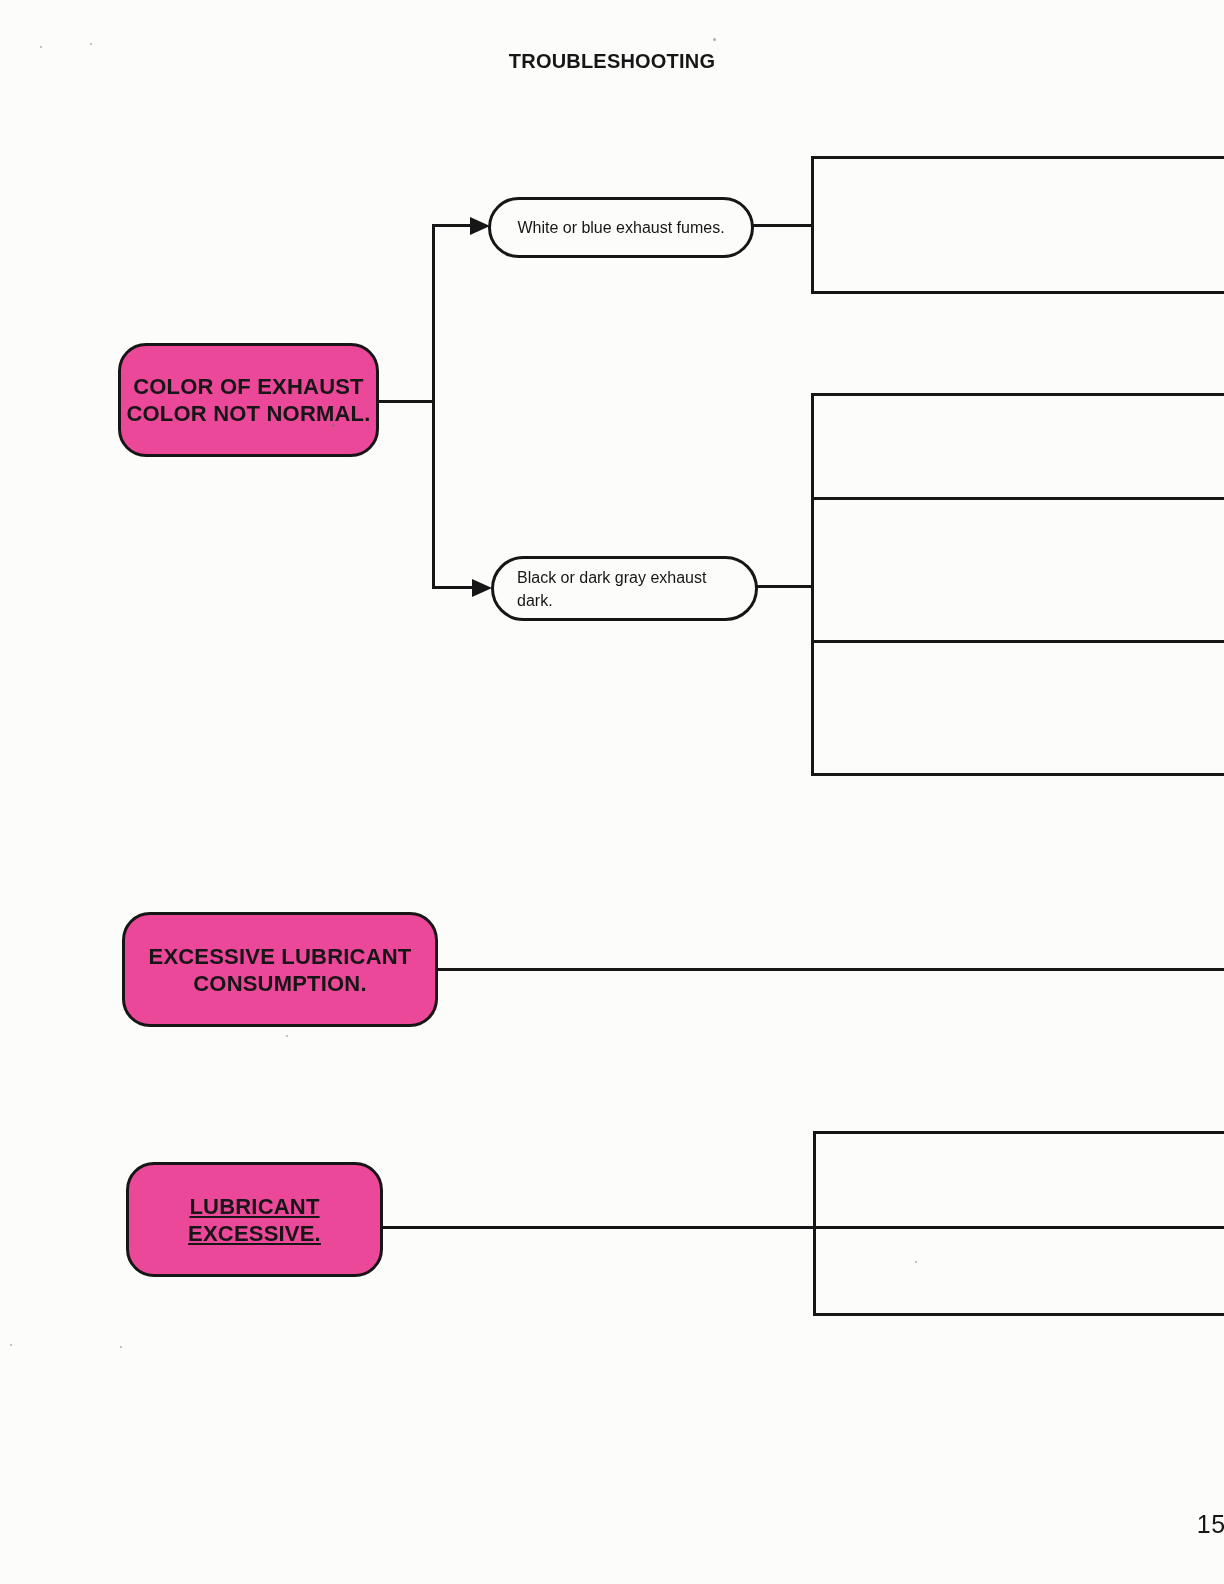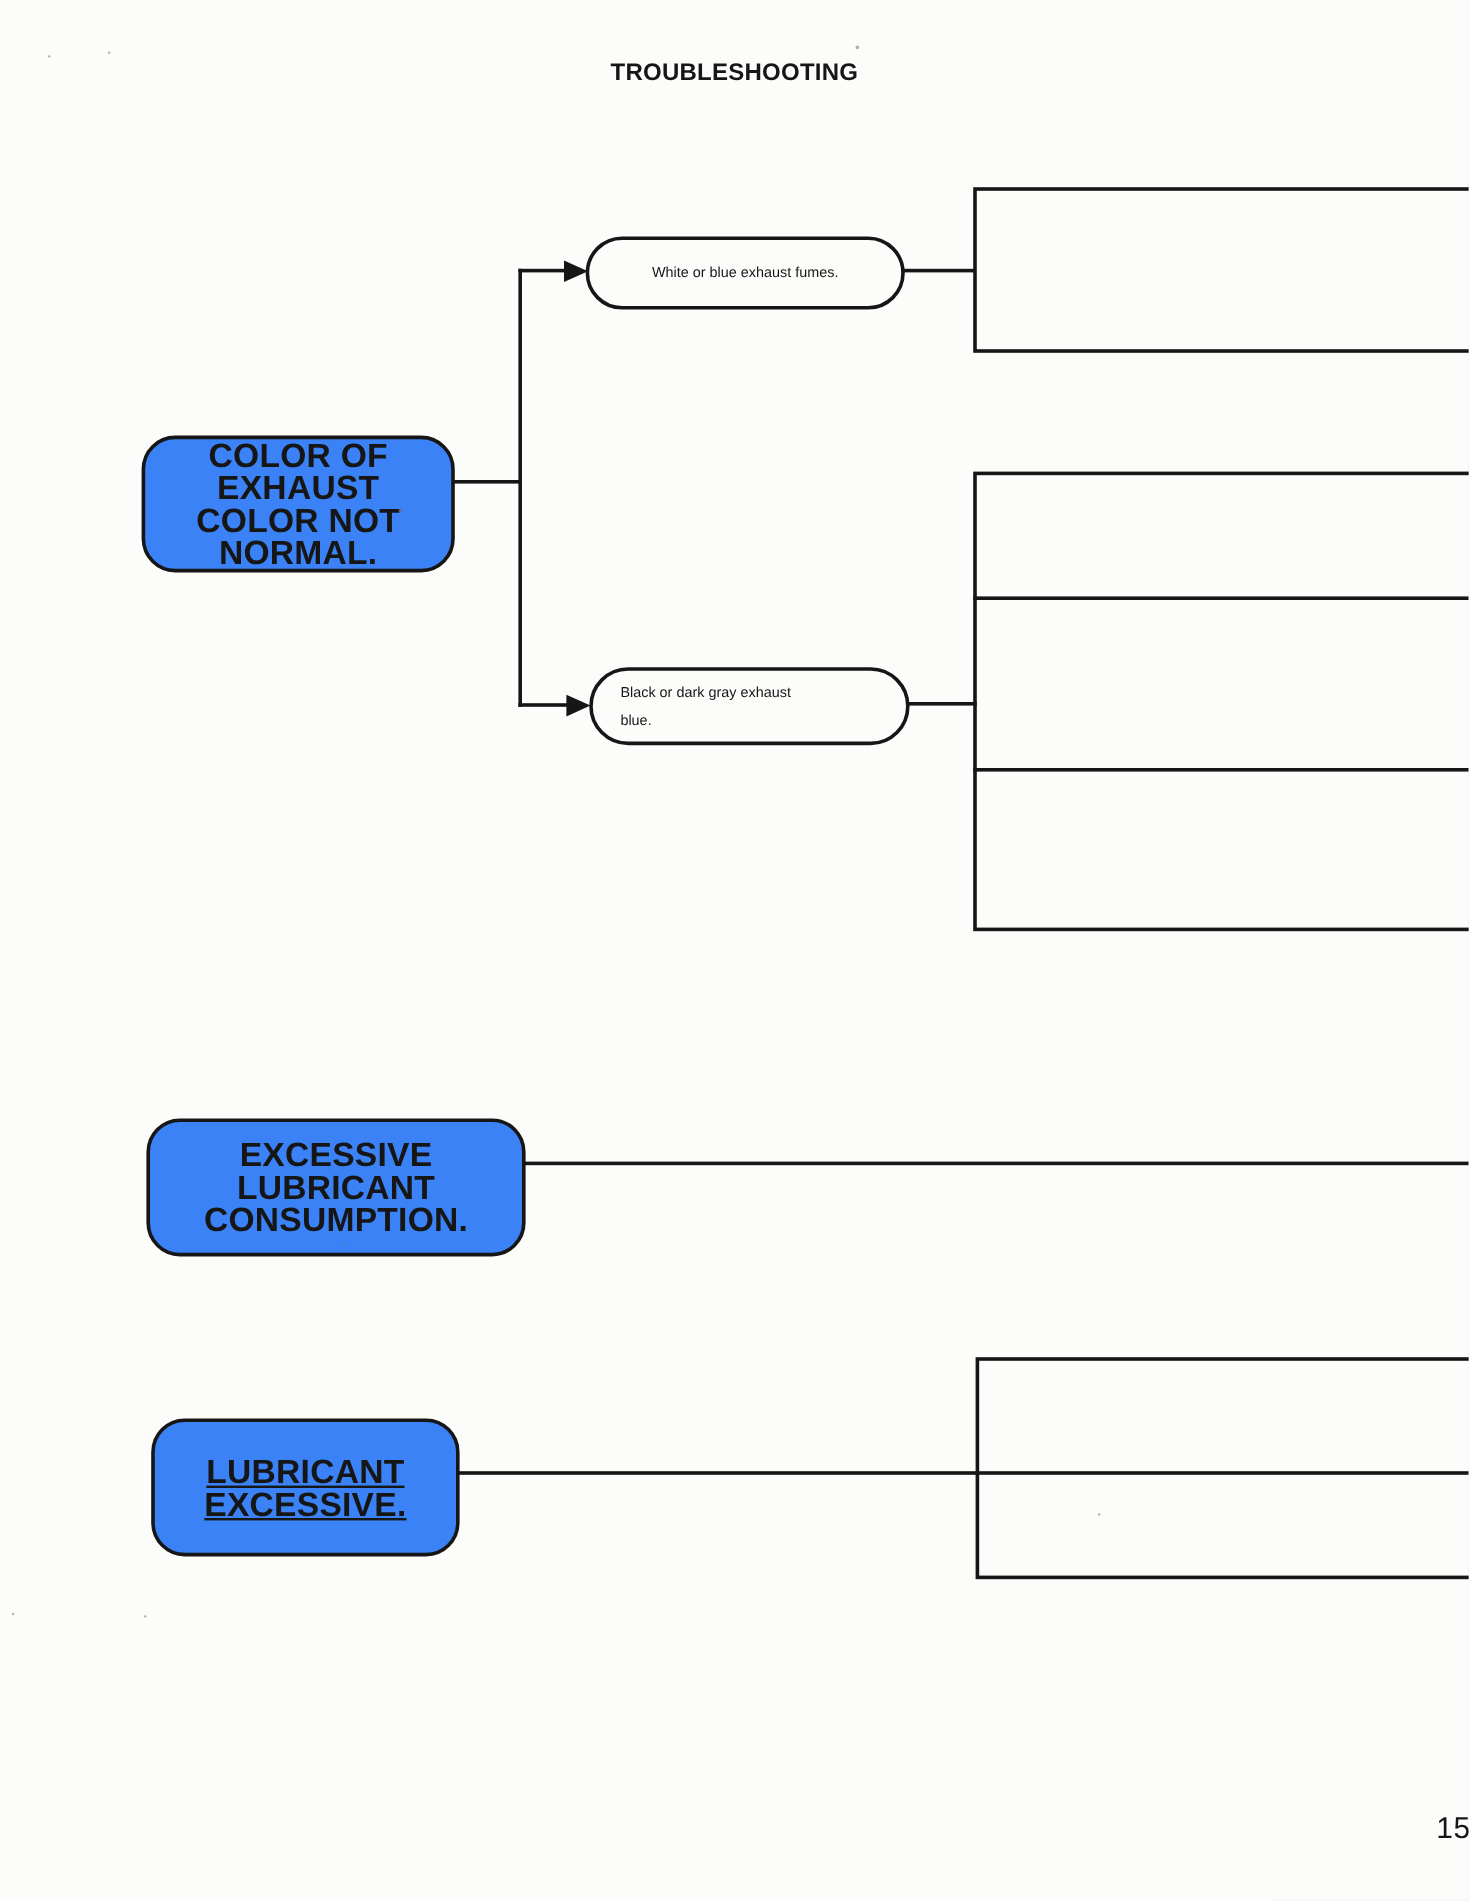--- a/index.html
+++ b/index.html
@@ -38,47 +38,46 @@
     text-align: right;
     font-size: 25px;
     letter-spacing: 0.5px;
   }
 
   
   .rbox {
     position: absolute;
     border: 3.5px solid #161616;
     border-radius: 28px;
-    background: #3b82f6;
+    background: #ec4899;
     display: flex;
     flex-direction: column;
     justify-content: center;
     align-items: center;
     text-align: center;
     font-weight: 700;
-    font-size: 28px;
+    font-size: 22px;
     line-height: 27px;
     letter-spacing: 0.2px;
     box-sizing: border-box;
-    margin-top: 20px;
   }
   .rbox span { display: block; }
   .box-exhaust-color       { left: 118px; top: 343px; width: 261px; height: 114px; }
   .box-excessive-lubricant { left: 122px; top: 912px; width: 316px; height: 115px; }
   .box-lubricant-increase  { left: 126px; top: 1162px; width: 257px; height: 115px; text-decoration: underline; }
 
   
   .pill {
     position: absolute;
     border: 3px solid #161616;
     background: #fcfcfa;
     display: flex;
     flex-direction: column;
     justify-content: center;
-    font-size: 12px;
+    font-size: 16px;
     line-height: 23px;
     box-sizing: border-box;
   }
   .pill-white-blue {
     left: 488px; top: 197px; width: 266px; height: 61px;
     border-radius: 31px;
     align-items: center;
     text-align: center;
   }
   .pill-black-gray {
@@ -166,21 +165,21 @@
 
   <div class="hline line-pill1-rect"></div>
 
   <div class="result-rect rect-top"></div>
 
   <div class="hline line-arrow-bottom"></div>
   <div class="arrowhead ah-bottom"></div>
 
   <div class="pill pill-black-gray">
     <span>Black or dark gray exhaust</span>
-    <span>blue.</span>
+    <span>dark.</span>
   </div>
 
   <div class="hline line-pill2-rect"></div>
 
   <div class="result-rect rect-mid"></div>
   <div class="row-divider div-mid-a"></div>
   <div class="row-divider div-mid-b"></div>
 
   <div class="rbox box-excessive-lubricant">
     <span>EXCESSIVE LUBRICANT</span>

